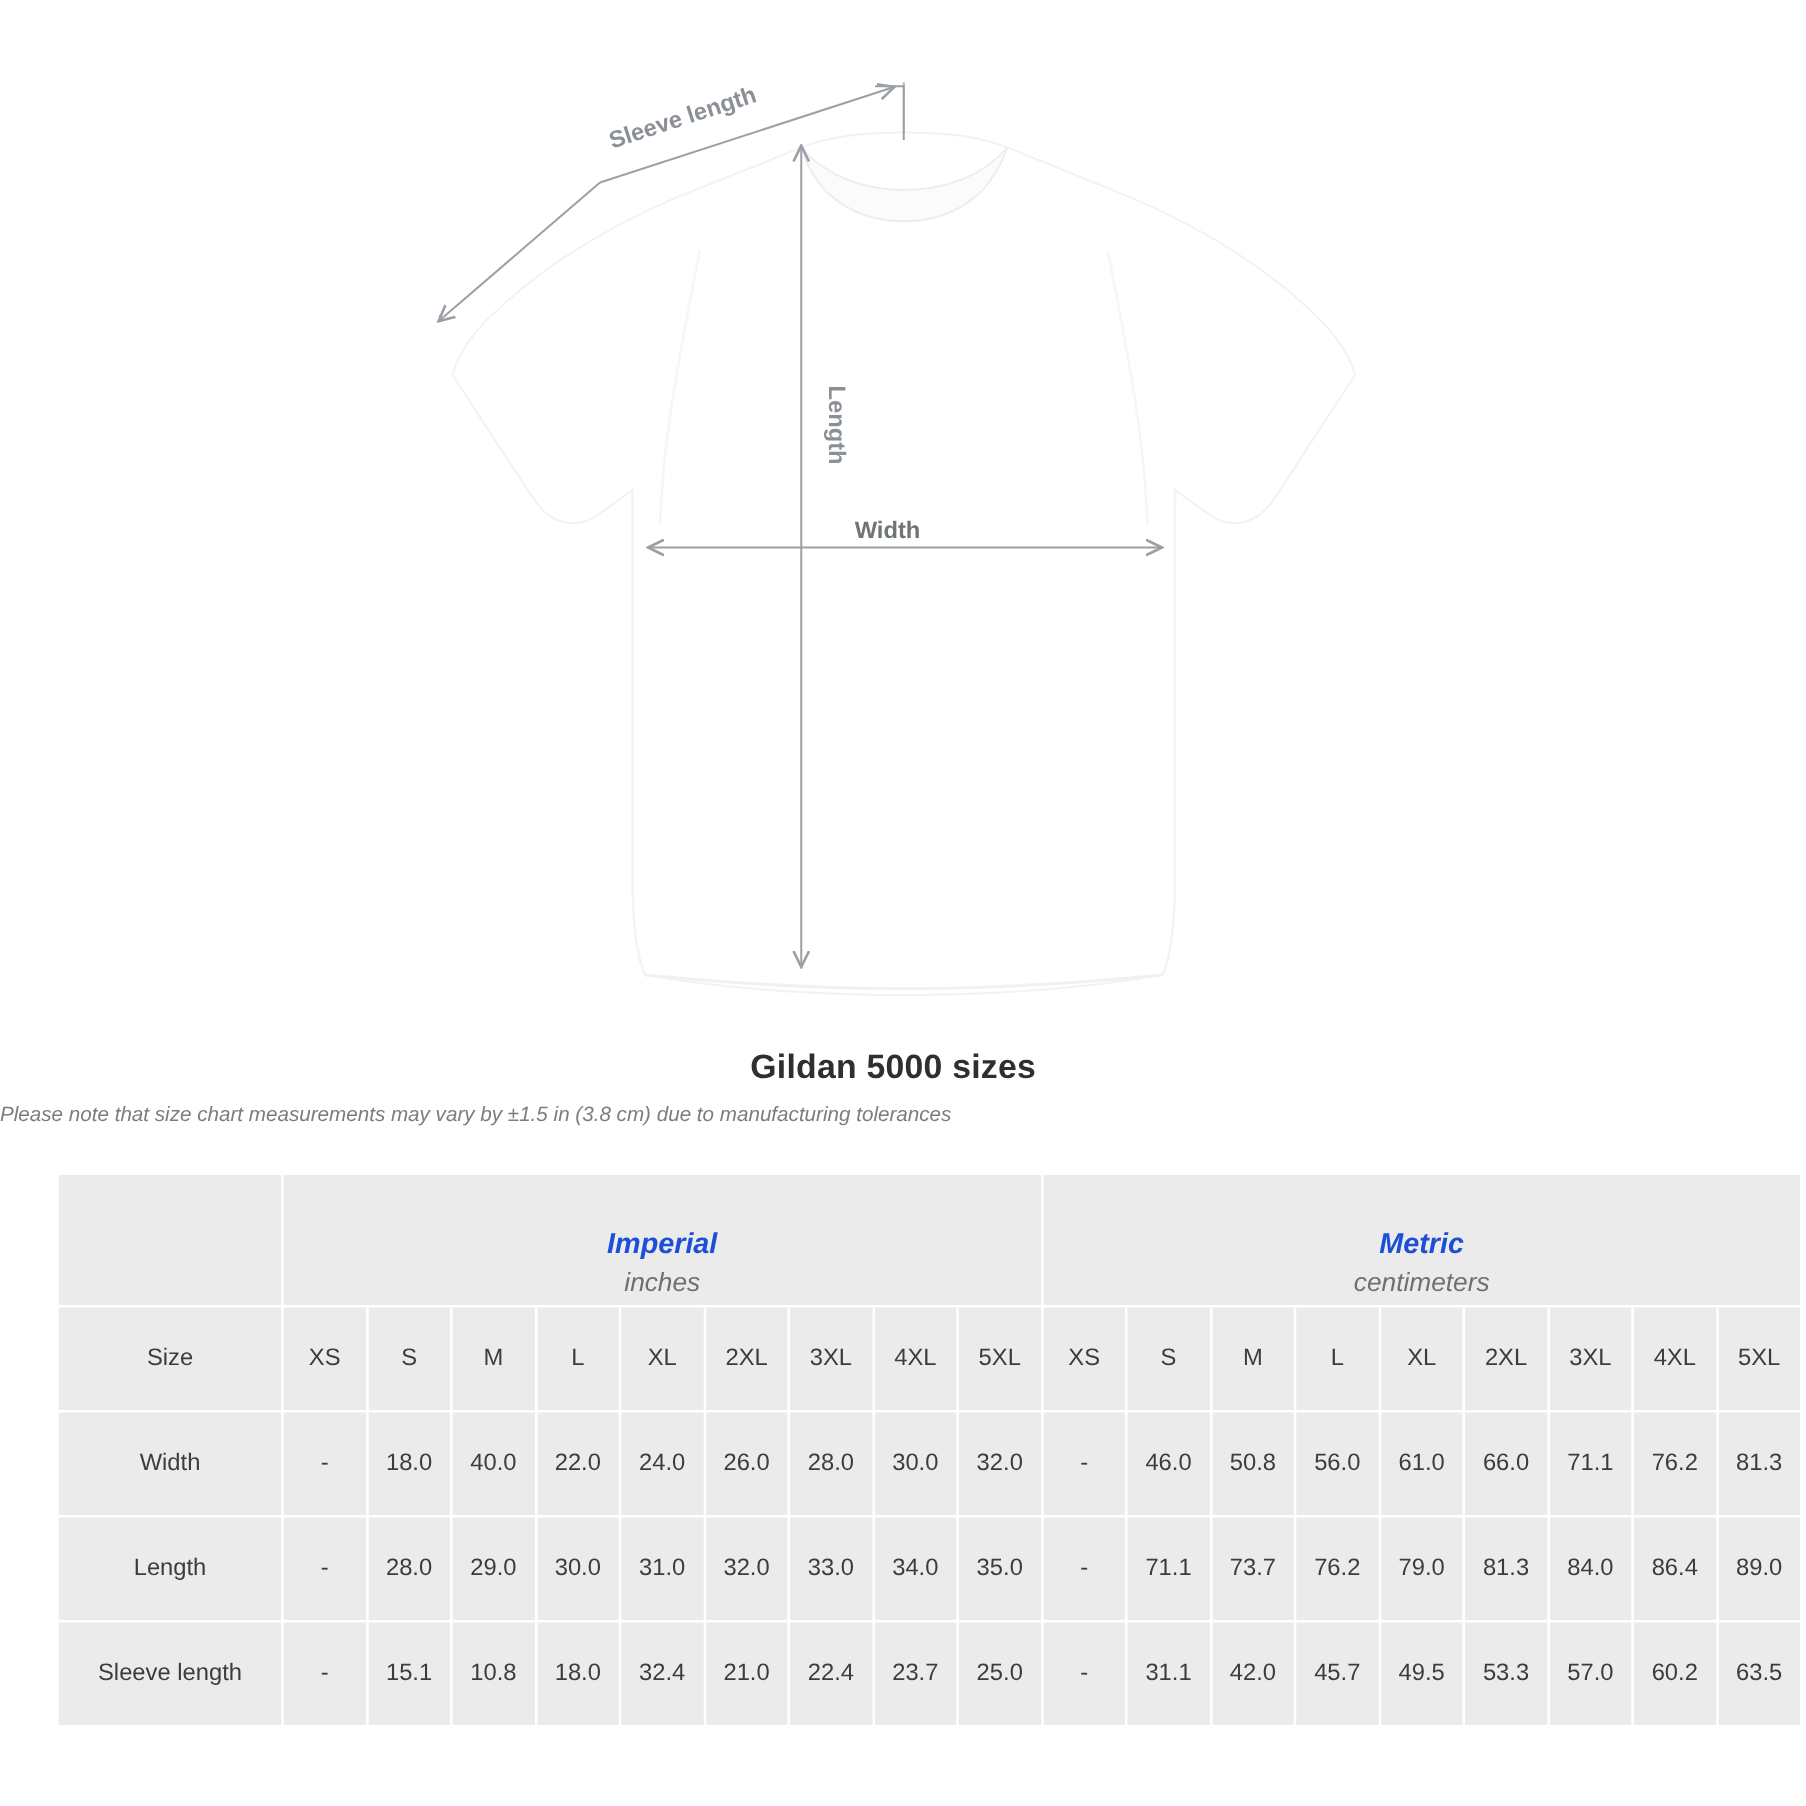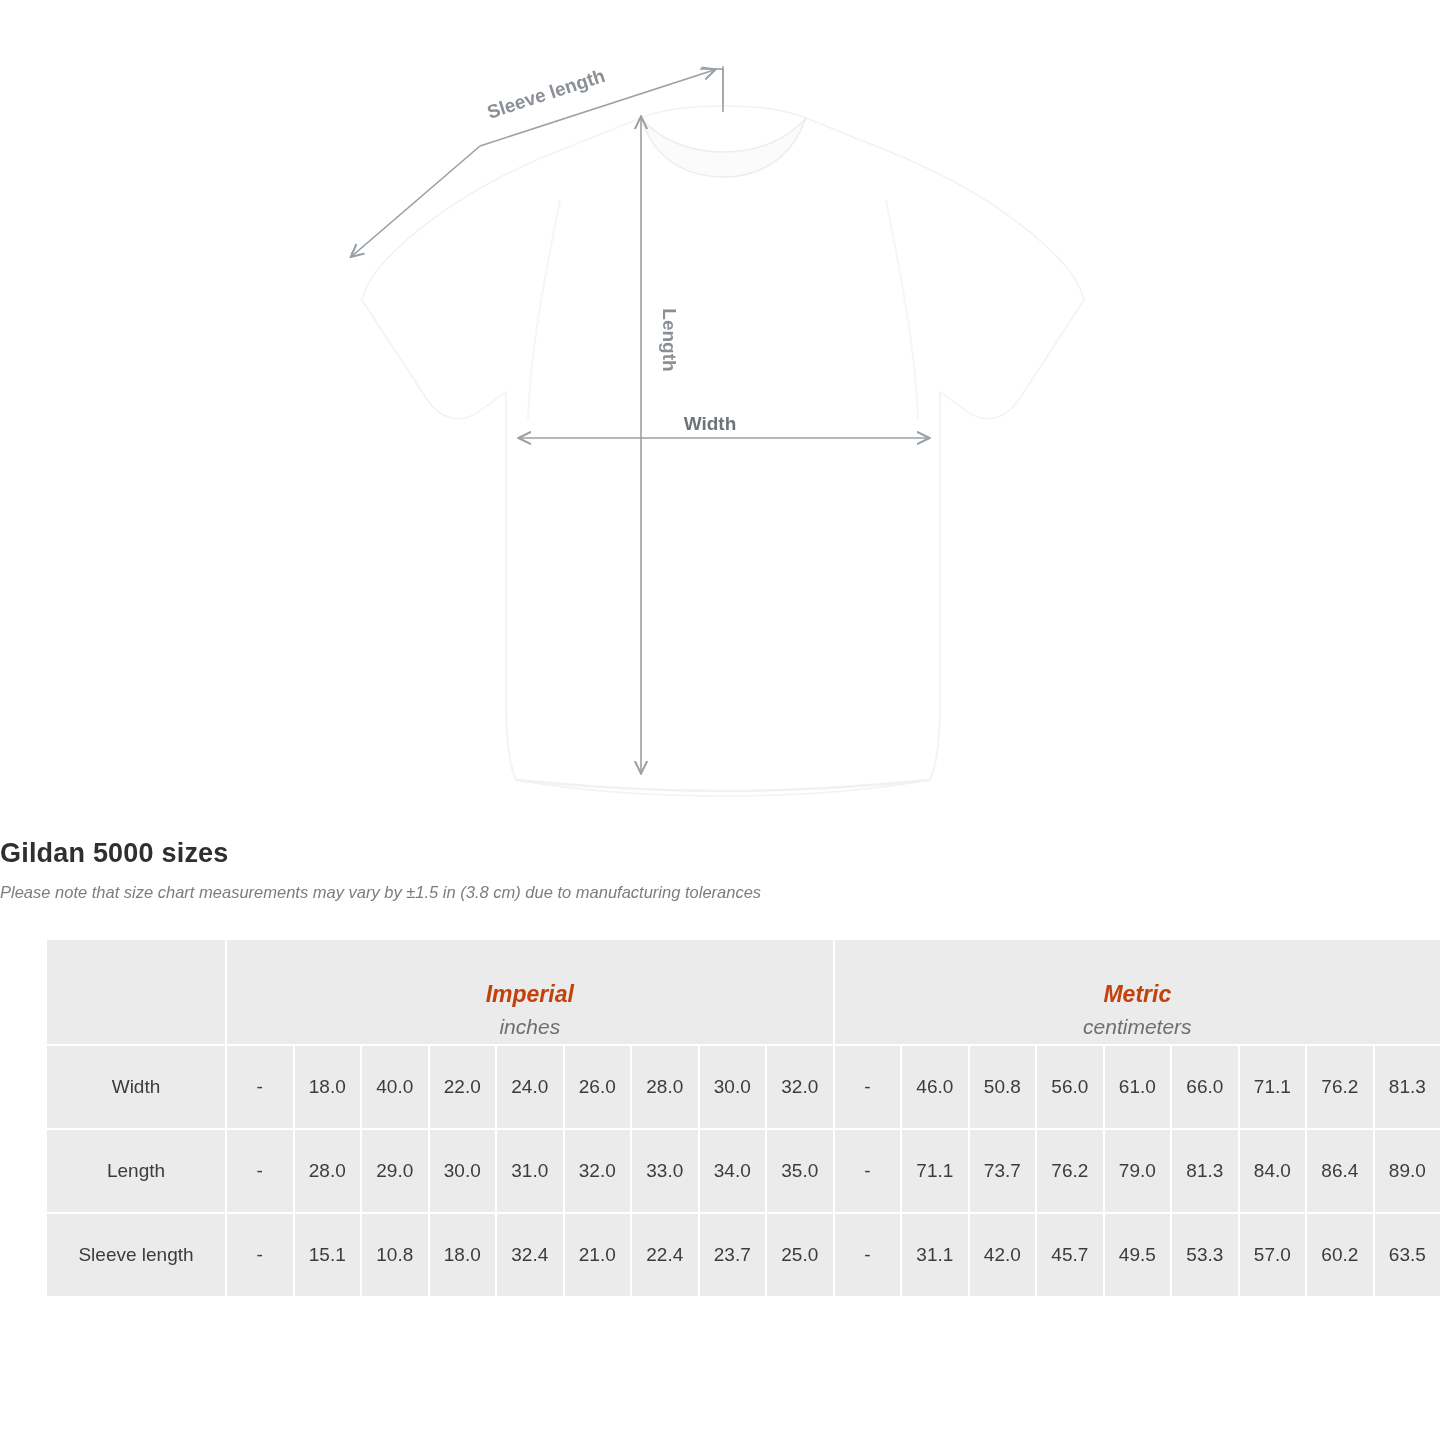--- a/index.html
+++ b/index.html
@@ -25,21 +25,21 @@
     position: relative;
     width: 1445px;
     height: 830px;
   }
   .illustration svg {
     display: block;
   }
 
   
   .chart-title {
-    text-align: left;
+    text-align: center;
     font-size: 27px;
     font-weight: bold;
     color: #2f2f2f;
     margin: 0;
     padding: 8px 16px 0 0;
     letter-spacing: 0.2px;
   }
   .chart-note {
     text-align: left;
     font-size: 16.5px;
@@ -69,21 +69,21 @@
     font-size: 19px;
     color: #3c3c3c;
   }
   .unit-head {
     height: 118px;
   }
   .unit-name {
     font-size: 23px;
     font-style: italic;
     font-weight: bold;
-    color: #c2410c;
+    color: #1d4ed8;
     line-height: 1.35;
     margin-top: 39px;
   }
   .unit-sub {
     font-size: 21px;
     font-style: italic;
     color: #6f6f6f;
     line-height: 1.6;
   }
   .row-label {
@@ -219,20 +219,41 @@
           <th class="unit-head"></th>
           <th class="unit-head" colspan="9">
             <div class="unit-name">Imperial</div>
             <div class="unit-sub">inches</div>
           </th>
           <th class="unit-head" colspan="9">
             <div class="unit-name">Metric</div>
             <div class="unit-sub">centimeters</div>
           </th>
         </tr>
+        <tr>
+          <th class="size-head">Size</th>
+          <th class="col-head">XS</th>
+          <th class="col-head">S</th>
+          <th class="col-head">M</th>
+          <th class="col-head">L</th>
+          <th class="col-head">XL</th>
+          <th class="col-head">2XL</th>
+          <th class="col-head">3XL</th>
+          <th class="col-head">4XL</th>
+          <th class="col-head">5XL</th>
+          <th class="col-head">XS</th>
+          <th class="col-head">S</th>
+          <th class="col-head">M</th>
+          <th class="col-head">L</th>
+          <th class="col-head">XL</th>
+          <th class="col-head">2XL</th>
+          <th class="col-head">3XL</th>
+          <th class="col-head">4XL</th>
+          <th class="col-head">5XL</th>
+        </tr>
       </thead>
       <tbody>
         <tr>
           <td class="row-label">Width</td>
           <td>-</td>
           <td>18.0</td>
           <td>40.0</td>
           <td>22.0</td>
           <td>24.0</td>
           <td>26.0</td>

